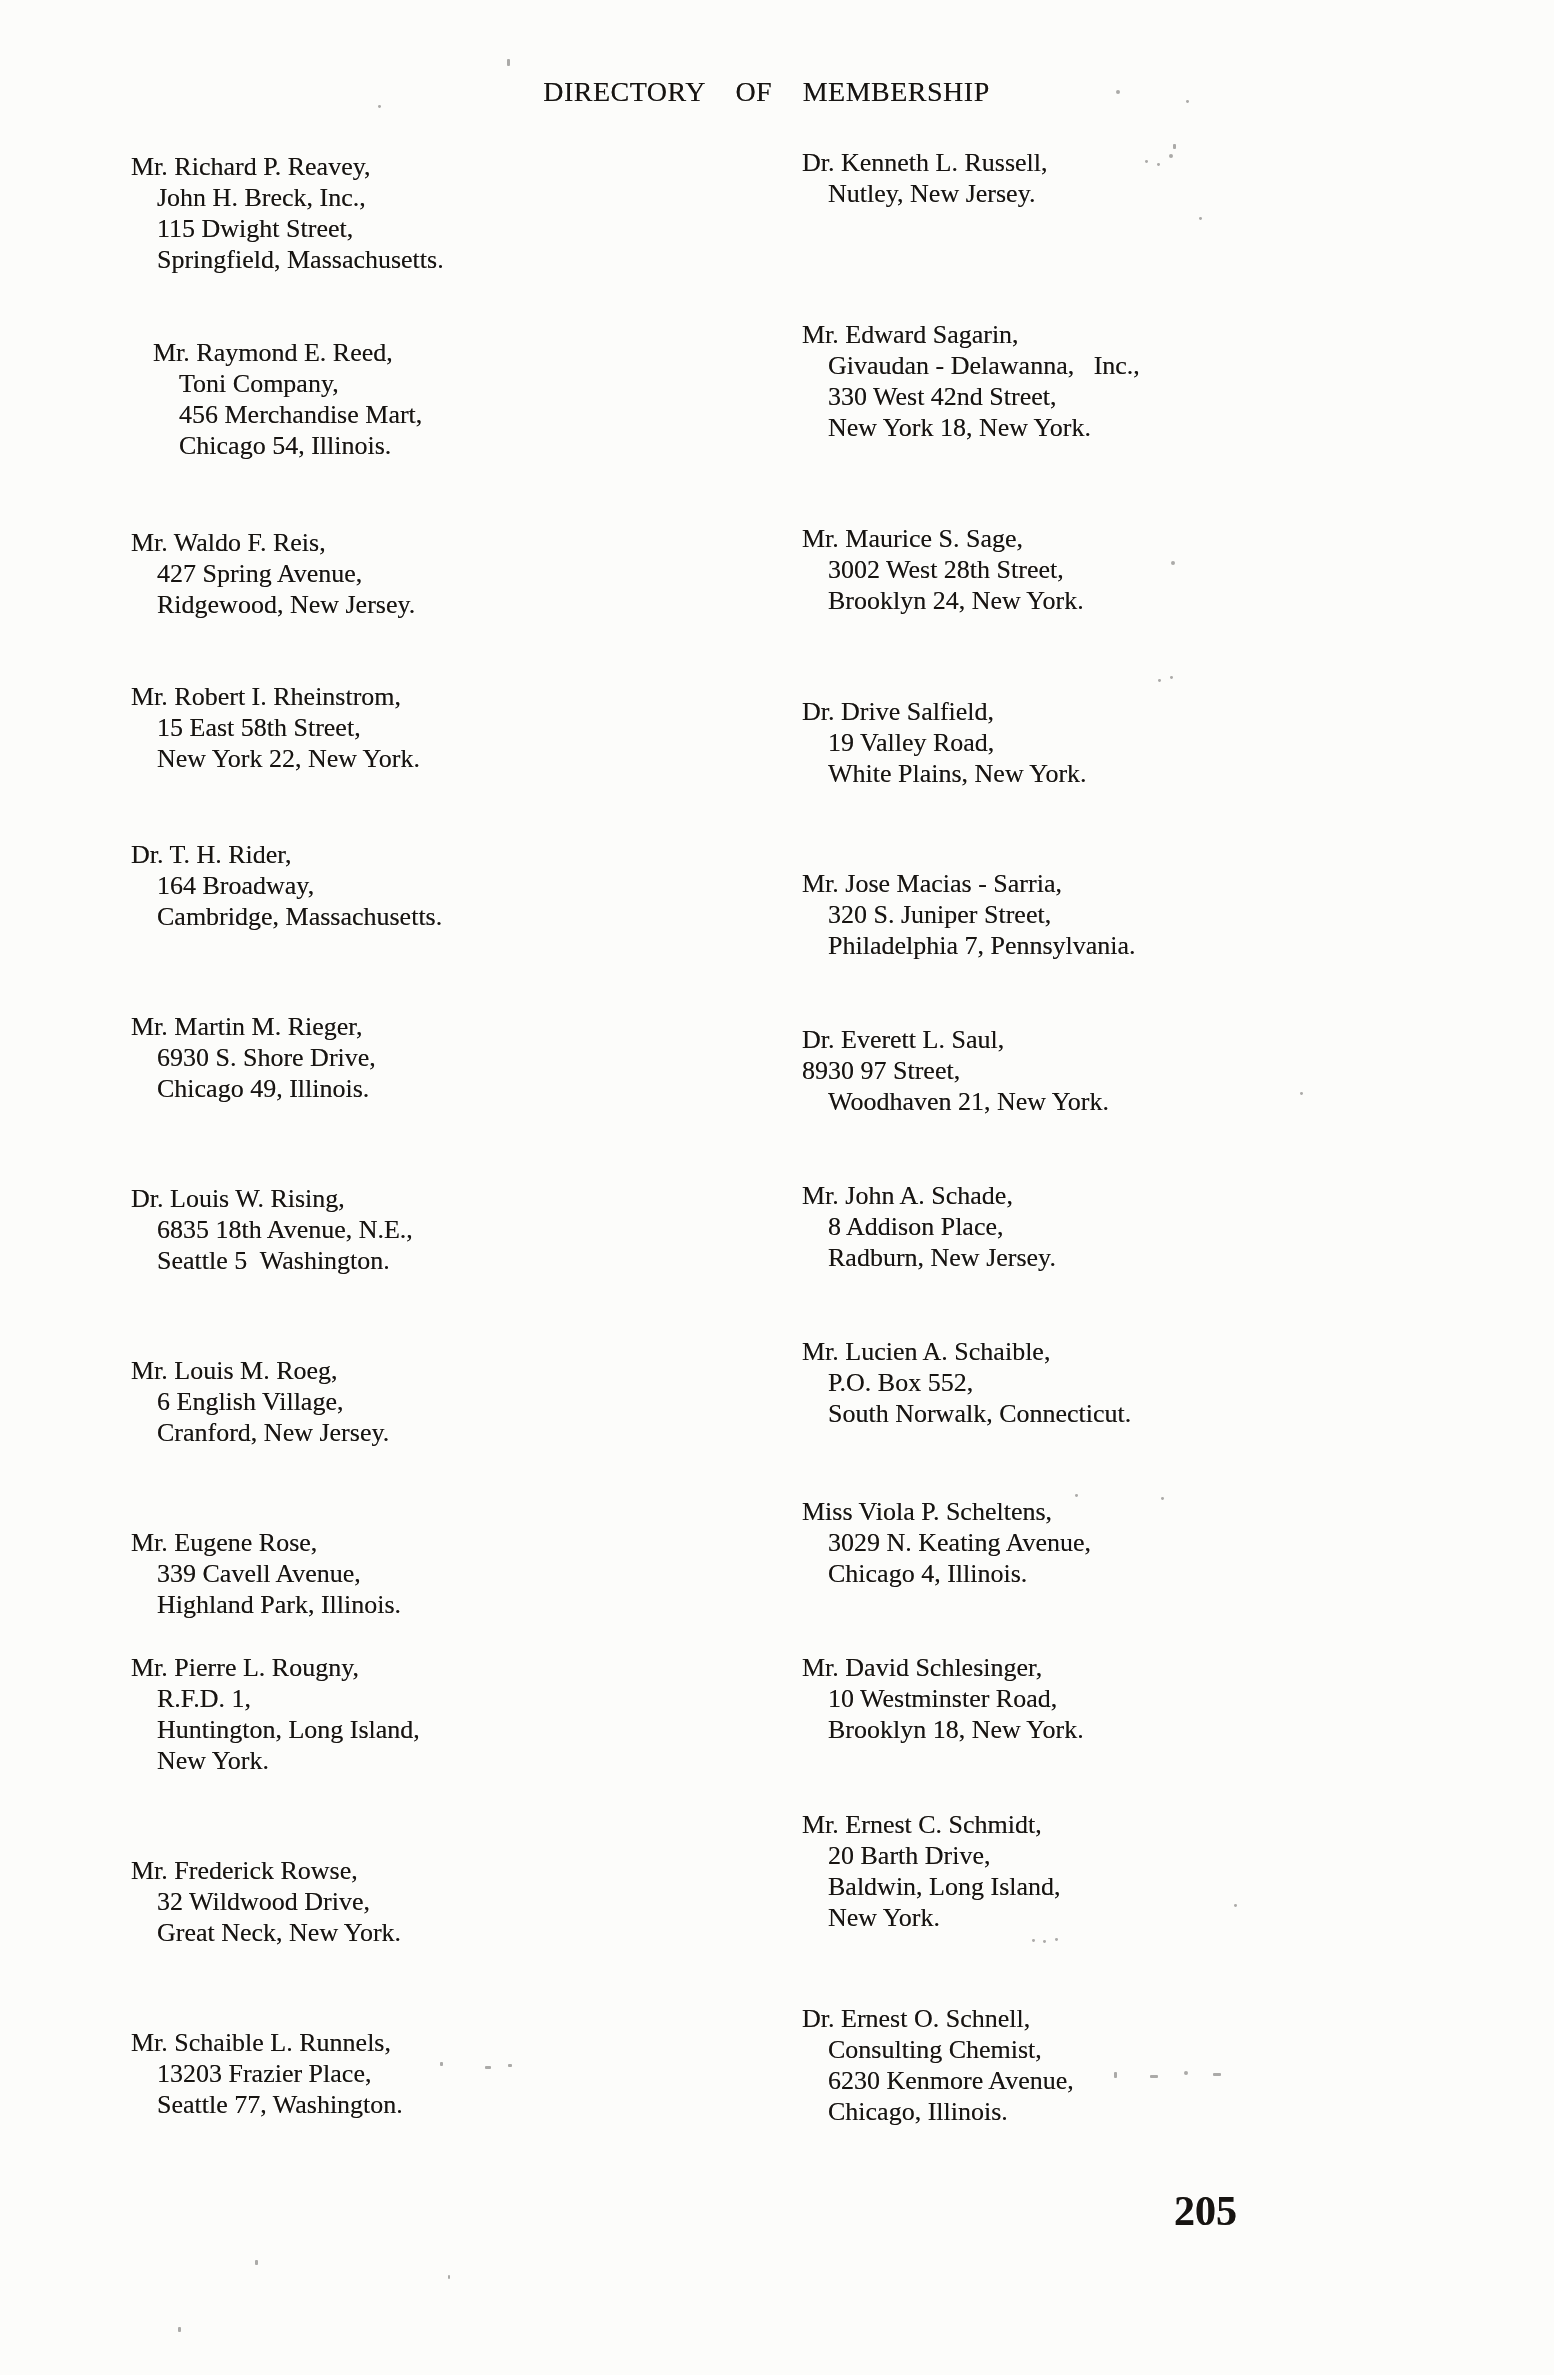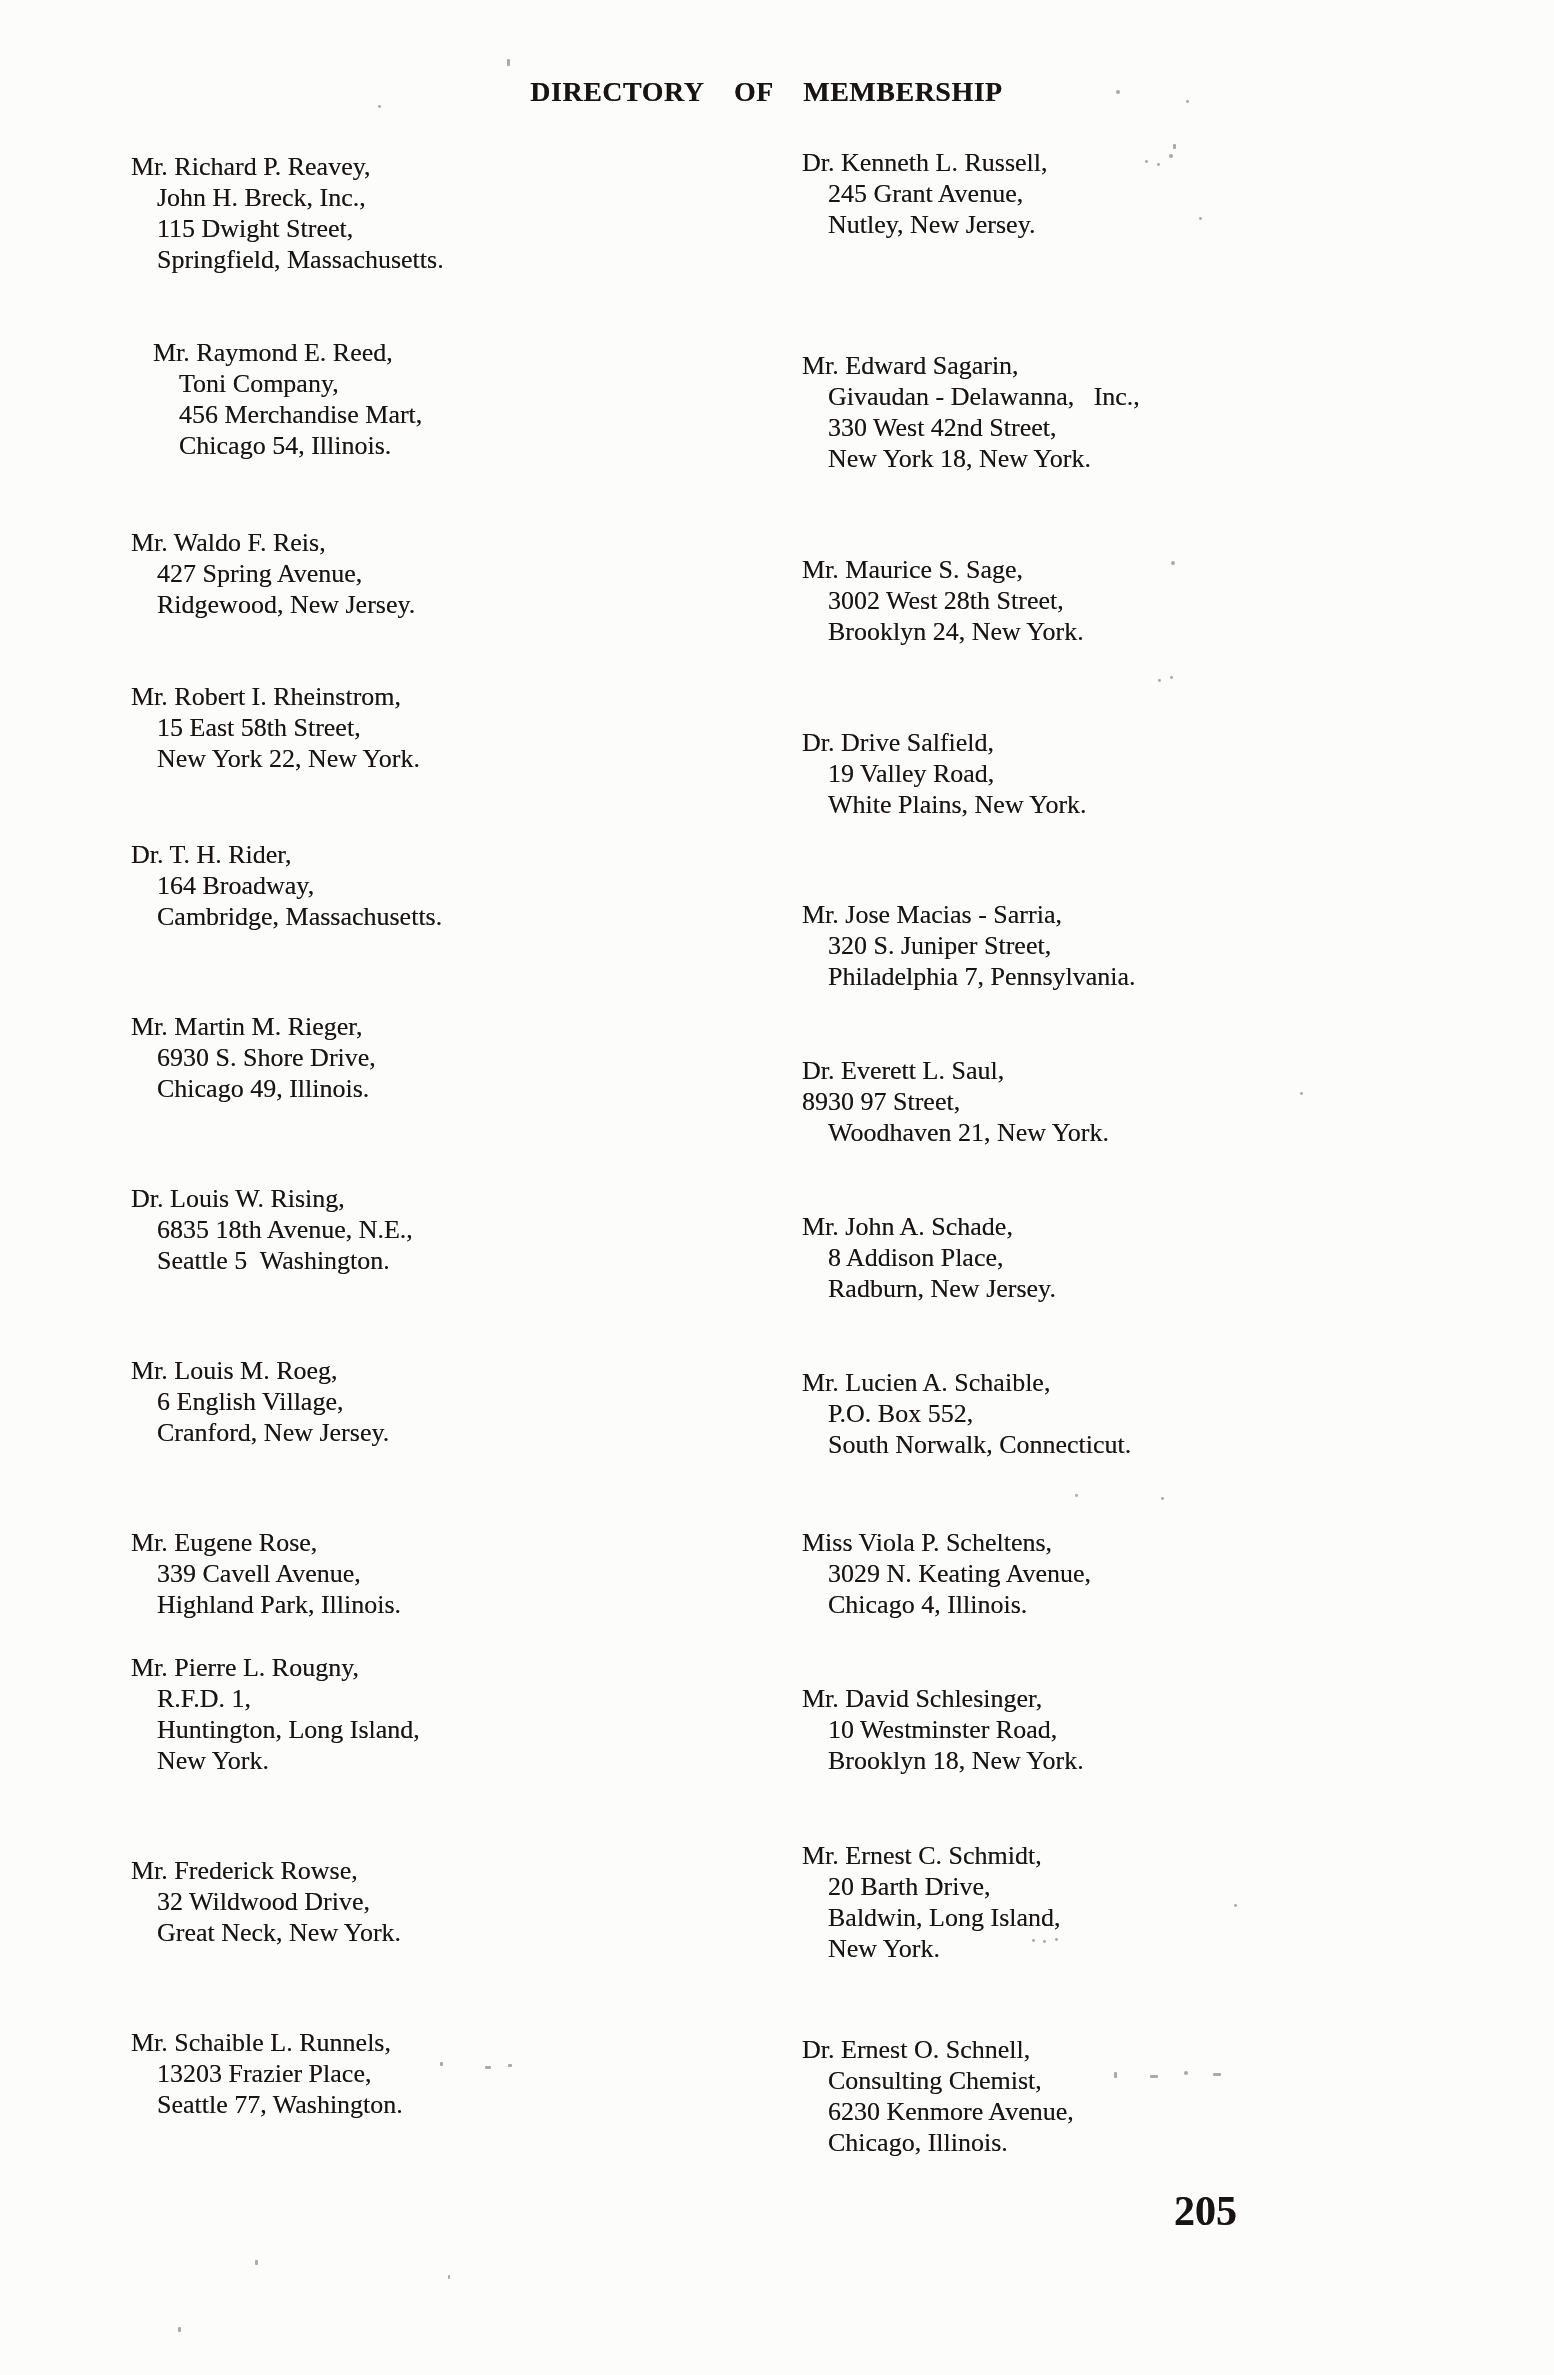--- a/index.html
+++ b/index.html
@@ -13,21 +13,21 @@
     font-family: "Liberation Serif", "DejaVu Serif", serif;
     color: #171411;
   }
   .header {
     position: absolute;
     top: 76px;
     left: 0;
     width: 1533px;
     text-align: center;
     font-size: 28px;
-    font-weight: bold;
+    font-weight: normal;
     letter-spacing: 0.5px;
     word-spacing: 23px;
     white-space: pre;
     text-shadow: 0 0 0.6px rgba(10,10,10,0.55);
   }
   .col { position: absolute; }
   .col-left  { left: 131px; top: 151px; width: 640px; }
   .col-right { left: 802px; top: 147px; width: 699px; }
   .entry { margin-bottom: 79px; }
   .col-right .entry { margin-bottom: 63px; }
@@ -135,21 +135,20 @@
       <div class="entry">
         <div class="line">Mr. Schaible L. Runnels,</div>
         <div class="line indent">13203 Frazier Place,</div>
         <div class="line indent">Seattle 77, Washington.</div>
       </div>
     </div>
 
   <div class="col col-right">
       <div class="entry">
         <div class="line">Dr. Kenneth L. Russell,</div>
-        <div class="line indent">245 Grant Avenue,</div>
         <div class="line indent">Nutley, New Jersey.</div>
       </div>
       <div class="entry">
         <div class="line">Mr. Edward Sagarin,</div>
         <div class="line indent">Givaudan - Delawanna,   Inc.,</div>
         <div class="line indent">330 West 42nd Street,</div>
         <div class="line indent">New York 18, New York.</div>
       </div>
       <div class="entry">
         <div class="line">Mr. Maurice S. Sage,</div>

